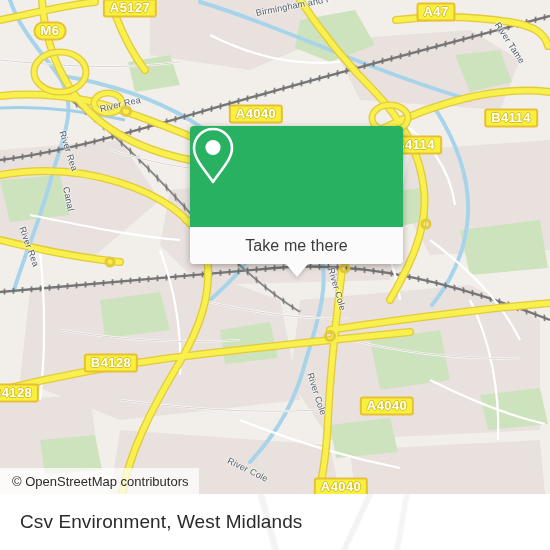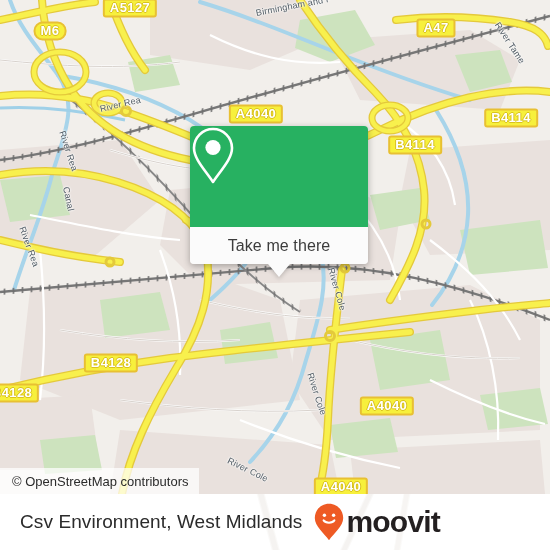--- a/index.html
+++ b/index.html
@@ -52,21 +52,21 @@
     transform-origin: left center;
     text-shadow: 0 0 2px #fff, 0 0 2px #fff, 0 0 3px #fff;
     letter-spacing: .2px;
   }
   .maplabel.river { color: #4f5a63; }
 
   
   #popup-card {
     position: absolute;
     left: 190px; top: 126px;
-    width: 178px;
+    width: 213px;
     border-radius: 4px;
     box-shadow: 0 2px 7px rgba(0,0,0,.30);
     overflow: visible;
     z-index: 40;
   }
   #popup-green {
     background: #27b161;
     height: 101px;
     border-radius: 4px 4px 0 0;
     display: flex;
@@ -313,21 +313,21 @@
     <div class="maplabel river" style="left:100px; top:104px; transform: rotate(-13deg);">River Rea</div>
     <div class="maplabel river" style="left:62px;  top:126px; transform: rotate(72deg);">River Rea</div>
     <div class="maplabel river" style="left:66px;  top:182px; transform: rotate(78deg);">Canal</div>
     <div class="maplabel river" style="left:22px;  top:222px; transform: rotate(70deg);">River Rea</div>
     <div class="maplabel river" style="left:331px; top:263px; transform: rotate(74deg);">River Cole</div>
     <div class="maplabel river" style="left:310px; top:368px; transform: rotate(72deg);">River Cole</div>
     <div class="maplabel river" style="left:228px; top:455px; transform: rotate(26deg);">River Cole</div>
 
     <div class="shield" style="left:130px; top:8px;">A5127</div>
     <div class="shield" style="left:50px;  top:31px;border-radius:9px;">M6</div>
-    <div class="shield" style="left:436px; top:28px;">A47</div>
+    <div class="shield" style="left:436px; top:12px;">A47</div>
     <div class="shield" style="left:256px; top:114px;">A4040</div>
     <div class="shield" style="left:511px; top:118px;">B4114</div>
     <div class="shield" style="left:415px; top:145px;">B4114</div>
     <div class="shield" style="left:111px; top:363px;">B4128</div>
     <div class="shield" style="left:12px;  top:393px;">B4128</div>
     <div class="shield" style="left:387px; top:406px;">A4040</div>
     <div class="shield" style="left:341px; top:487px;">A4040</div>
 
     <div id="popup-card">
       <div id="popup-green">
@@ -342,24 +342,15 @@
       <div id="popup-tail"></div>
     </div>
 
     <div id="osm-attrib">
       <span>© OpenStreetMap contributors</span>
     </div>
   </div>
 
   <div id="bottombar">
     <div id="place-title">Csv Environment, West Midlands</div>
-    <div id="moovit-logo">
-      <svg width="30" height="38" viewBox="0 0 30 38">
-        <path d="M15 0.8 C7 0.8 0.8 7 0.8 15 C0.8 23.5 10 30 15 37.2 C20 30 29.2 23.5 29.2 15 C29.2 7 23 0.8 15 0.8 Z" fill="#ee5a24"></path>
-        <circle cx="10.4" cy="12.2" r="1.7" fill="#ffffff"></circle>
-        <circle cx="19.6" cy="12.2" r="1.7" fill="#ffffff"></circle>
-        <path d="M9.6 17.4 C11.6 20.4 18.4 20.4 20.4 17.4" fill="none" stroke="#ffffff" stroke-width="2" stroke-linecap="round"></path>
-      </svg>
-      <span id="moovit-wordmark">moovit</span>
-    </div>
   </div>
 
 </div>
 
 </body></html>

